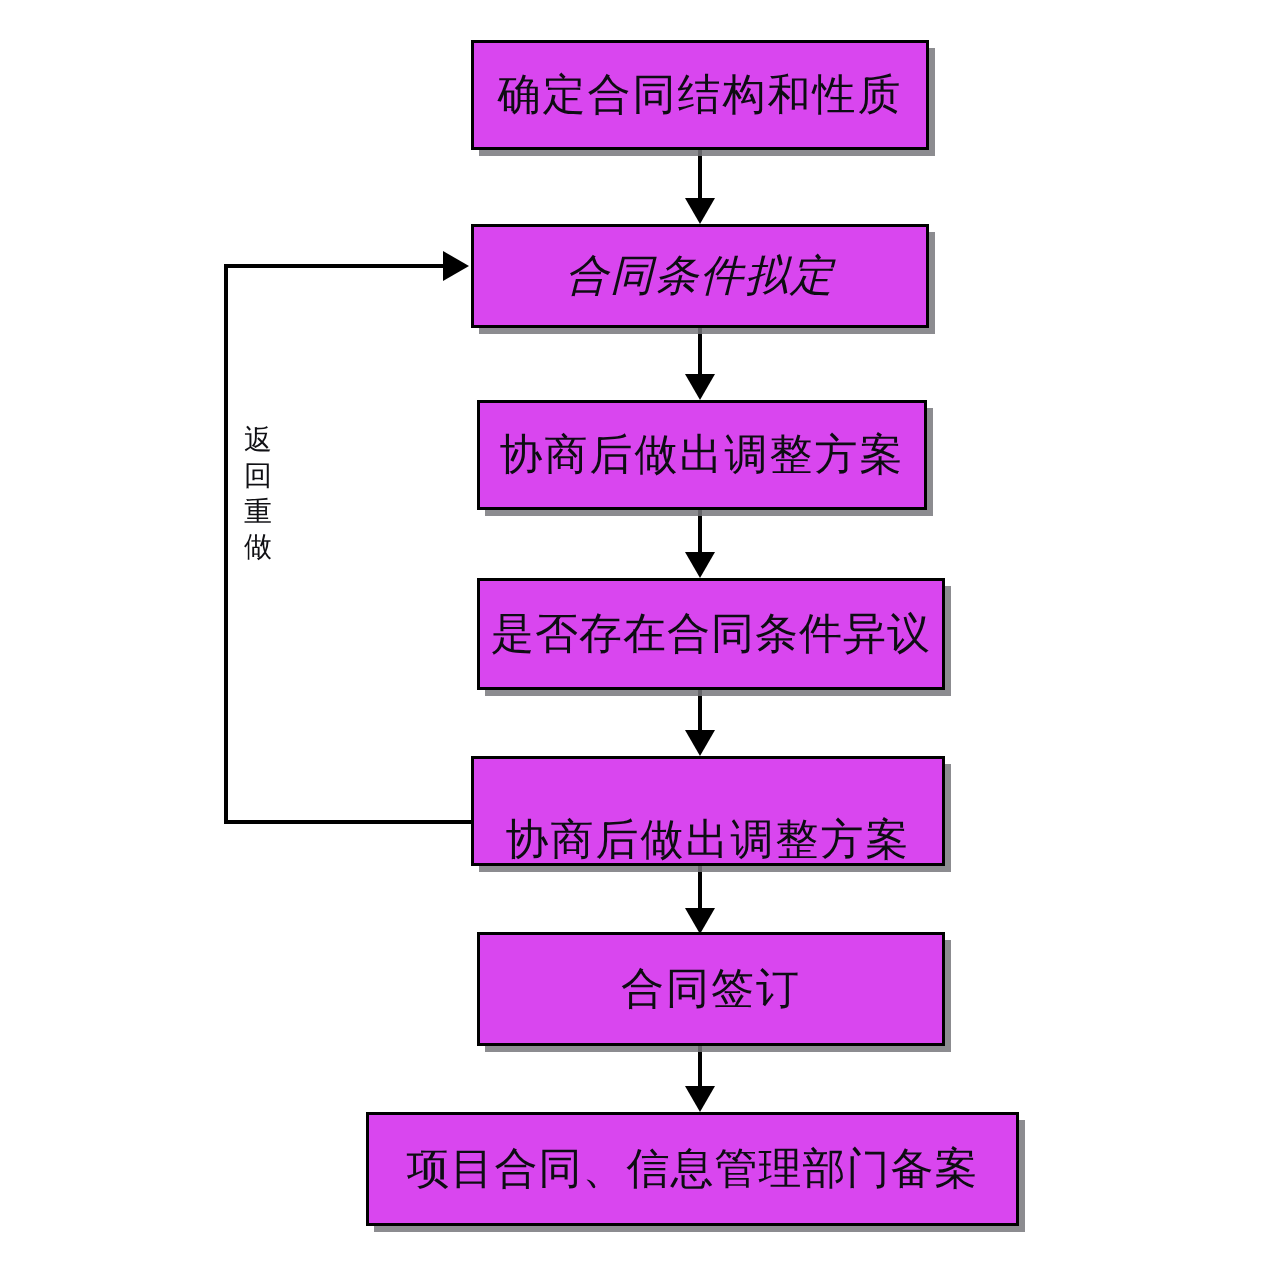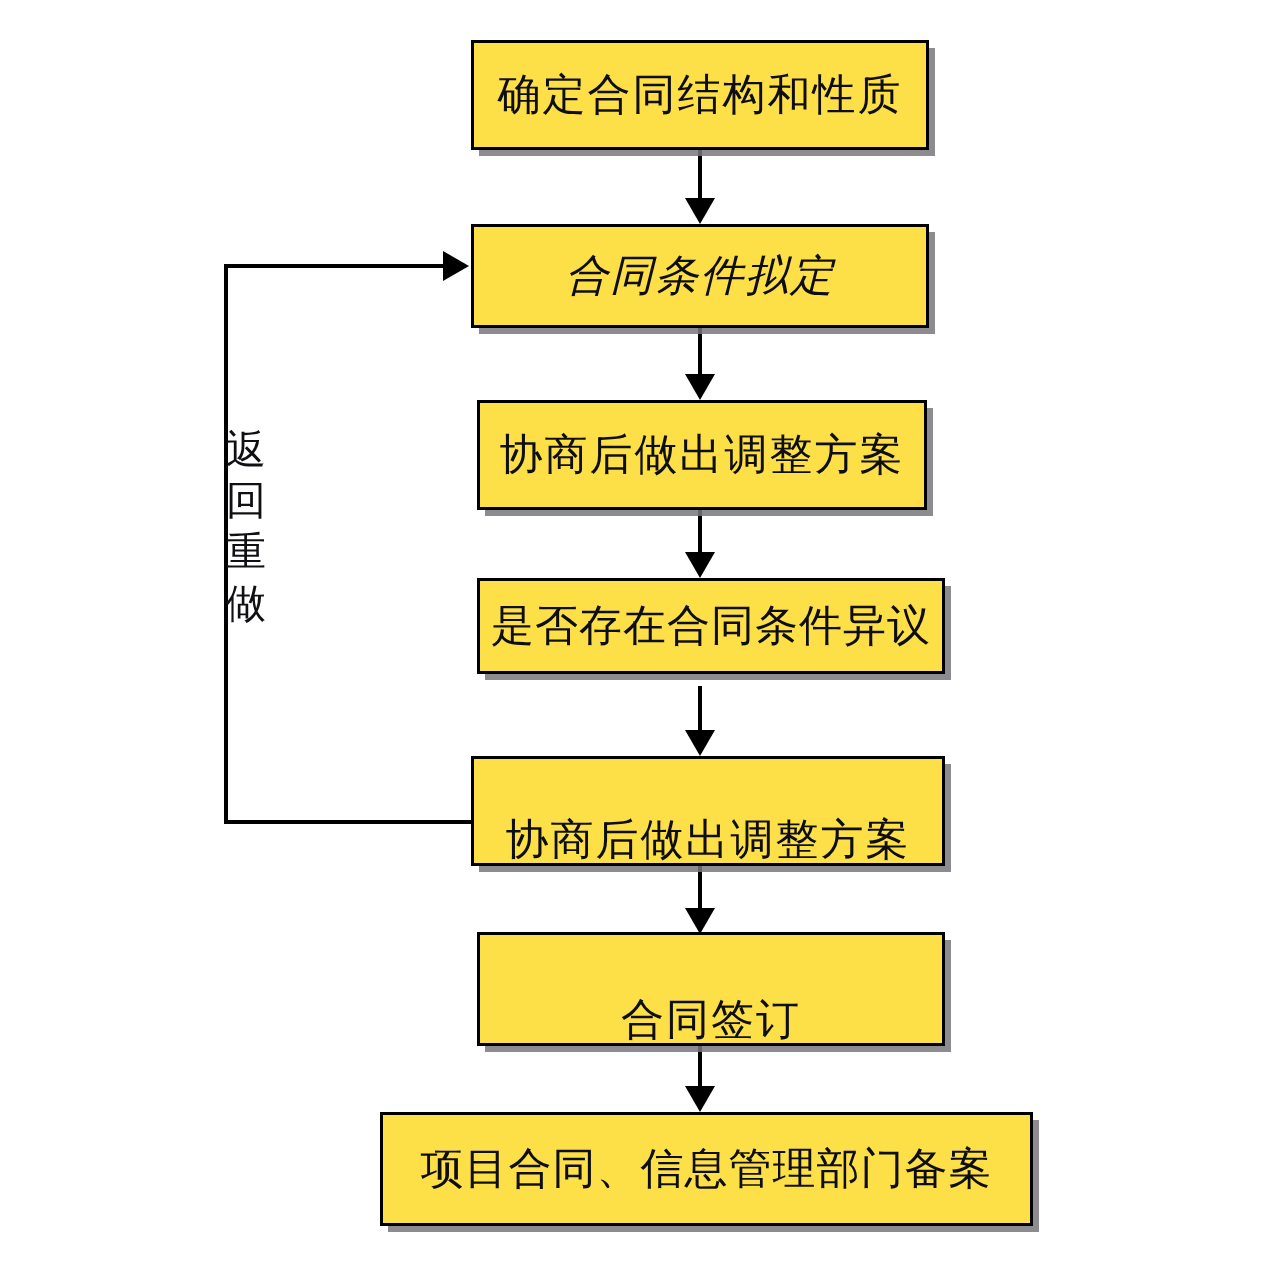--- a/index.html
+++ b/index.html
@@ -15,21 +15,21 @@
     width: 1280px;
     height: 1261px;
     background: #ffffff;
     overflow: hidden;
   }
 
   
   .node {
     position: absolute;
     box-sizing: border-box;
-    background: #fde047;
+    background: #d946ef;
     border: 3px solid #000000;
     display: flex;
     align-items: center;
     justify-content: center;
     box-shadow: 7px 7px 0 -1px rgba(120,120,125,0.85);
     z-index: 5;
   }
   .node-label {
     font-family: "Liberation Serif", "DejaVu Serif", serif;
     font-size: 43px;
@@ -71,26 +71,26 @@
     height: 0;
     border-top: 15px solid transparent;
     border-bottom: 15px solid transparent;
     border-left: 26px solid #000000;
     z-index: 3;
   }
 
   
   .loop-label {
     position: absolute;
-    font-family: Liberation Serif, serif;
-    font-size: 40px;
+    font-family: Liberation Mono, monospace;
+    font-size: 28px;
     line-height: 1.28;
     color: #101014;
     width: 46px;
-    text-align: left;
+    text-align: right;
     word-break: break-all;
     user-select: none;
     z-index: 4;
   }
 </style>
 </head>
 <body>
 
 <div id="canvas">
 
@@ -124,29 +124,29 @@
   </div>
 
   <div class="node" style="left:471px; top:224px; width:458px; height:104px;font-style:italic;">
     <span class="node-label">合同条件拟定</span>
   </div>
 
   <div class="node" style="left:477px; top:400px; width:450px; height:110px;">
     <span class="node-label">协商后做出调整方案</span>
   </div>
 
-  <div class="node" style="left:477px; top:578px; width:468px; height:96px;">
+  <div class="node" style="left:477px; top:578px; width:468px; height:112px;">
     <span class="node-label wide">是否存在合同条件异议</span>
   </div>
 
   <div class="node" style="left:471px; top:756px; width:474px; height:110px;align-items:flex-end;">
     <span class="node-label">协商后做出调整方案</span>
   </div>
 
-  <div class="node" style="left:477px; top:932px; width:468px; height:114px;align-items:flex-end;">
+  <div class="node" style="left:477px; top:932px; width:468px; height:114px;">
     <span class="node-label">合同签订</span>
   </div>
 
-  <div class="node" style="left:380px; top:1112px; width:653px; height:114px;">
+  <div class="node" style="left:366px; top:1112px; width:653px; height:114px;">
     <span class="node-label wide">项目合同、信息管理部门备案</span>
   </div>
 
 </div>
 
 </body></html>

